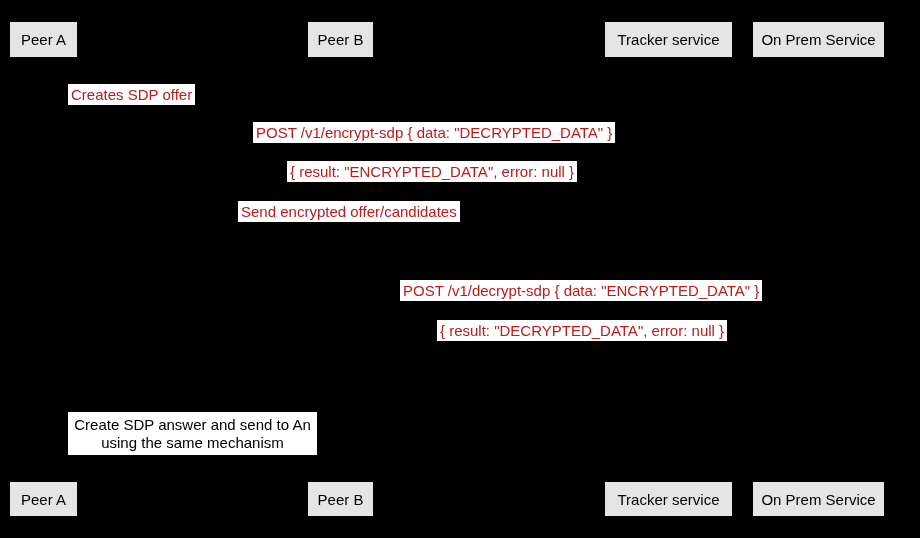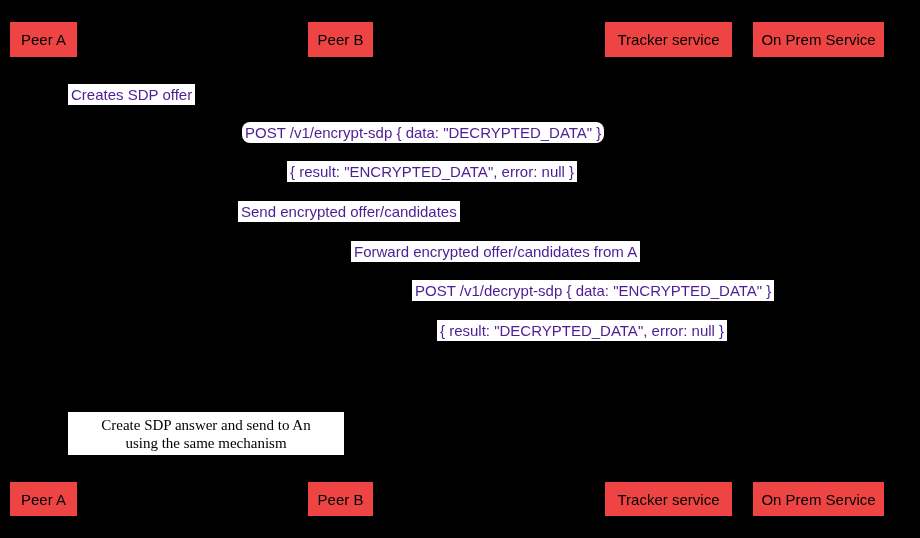--- a/index.html
+++ b/index.html
@@ -10,70 +10,68 @@
   #stage {
     position: relative;
     width: 920px;
     height: 538px;
     background: #000000;
     overflow: hidden;
     font-family: "Liberation Sans", sans-serif;
   }
   .participant {
     position: absolute;
-    background: #ef4444;
+    background: #e5e5e5;
     color: #000000;
     display: flex;
     align-items: center;
     justify-content: center;
     font-size: 15px;
     box-sizing: border-box;
   }
   .msg {
     position: absolute;
     background: #ffffff;
-    color: #4c1d95;
+    color: #b91c1c;
     font-size: 15px;
     line-height: 17px;
     padding: 2px 3px;
     white-space: nowrap;
   }
   .note {
     position: absolute;
     background: #ffffff;
     color: #000000;
     font-size: 15px;
     line-height: 18px;
-    width: 276px;
+    width: 249px;
     height: 43px;
     display: flex;
     align-items: center;
     justify-content: center;
     text-align: center;
     white-space: pre-line;
     box-sizing: border-box;
-    font-family: Liberation Serif, serif;
   }
 </style>
 </head>
 <body>
 
 <div id="stage">
 
   <div class="participant" style="left:10px;  top:22px; width:67px;  height:35px;">Peer A</div>
   <div class="participant" style="left:308px; top:22px; width:65px;  height:35px;">Peer B</div>
   <div class="participant" style="left:605px; top:22px; width:127px; height:35px;">Tracker service</div>
   <div class="participant" style="left:753px; top:22px; width:131px; height:35px;">On Prem Service</div>
 
   <div class="msg" style="left:68px;  top:84px;">Creates SDP offer</div>
-  <div class="msg" style="left:242px; top:122px;border-radius:8px;">POST /v1/encrypt-sdp { data: "DECRYPTED_DATA" }</div>
+  <div class="msg" style="left:253px; top:122px;">POST /v1/encrypt-sdp { data: "DECRYPTED_DATA" }</div>
   <div class="msg" style="left:287px; top:161px;">{ result: "ENCRYPTED_DATA", error: null }</div>
   <div class="msg" style="left:238px; top:201px;text-align:right;">Send encrypted offer/candidates</div>
-  <div class="msg" style="left:351px; top:241px;">Forward encrypted offer/candidates from A</div>
-  <div class="msg" style="left:412px; top:280px;">POST /v1/decrypt-sdp { data: "ENCRYPTED_DATA" }</div>
+  <div class="msg" style="left:400px; top:280px;">POST /v1/decrypt-sdp { data: "ENCRYPTED_DATA" }</div>
   <div class="msg" style="left:437px; top:320px;">{ result: "DECRYPTED_DATA", error: null }</div>
   <div class="note" style="left:68px; top:412px;">Create SDP answer and send to An
 using the same mechanism</div>
 
   <div class="participant" style="left:10px;  top:482px; width:67px;  height:34px;">Peer A</div>
   <div class="participant" style="left:308px; top:482px; width:65px;  height:34px;">Peer B</div>
   <div class="participant" style="left:605px; top:482px; width:127px; height:34px;">Tracker service</div>
   <div class="participant" style="left:753px; top:482px; width:131px; height:34px;">On Prem Service</div>
 
 </div>

